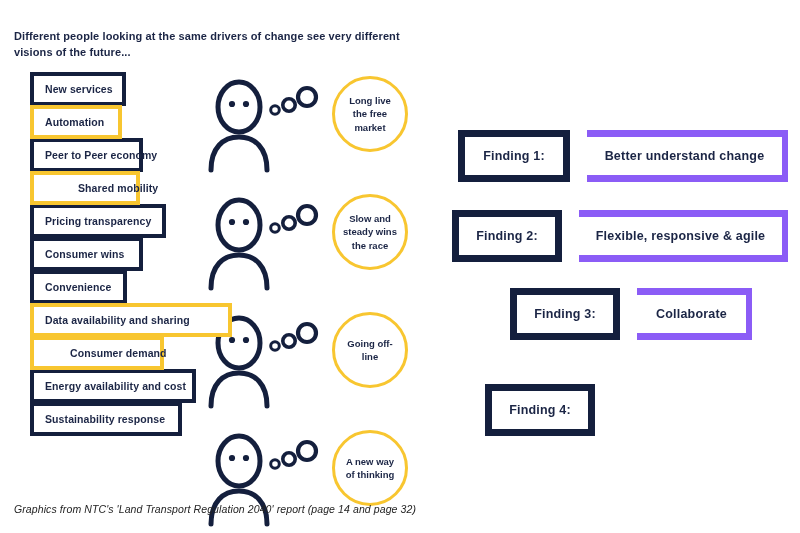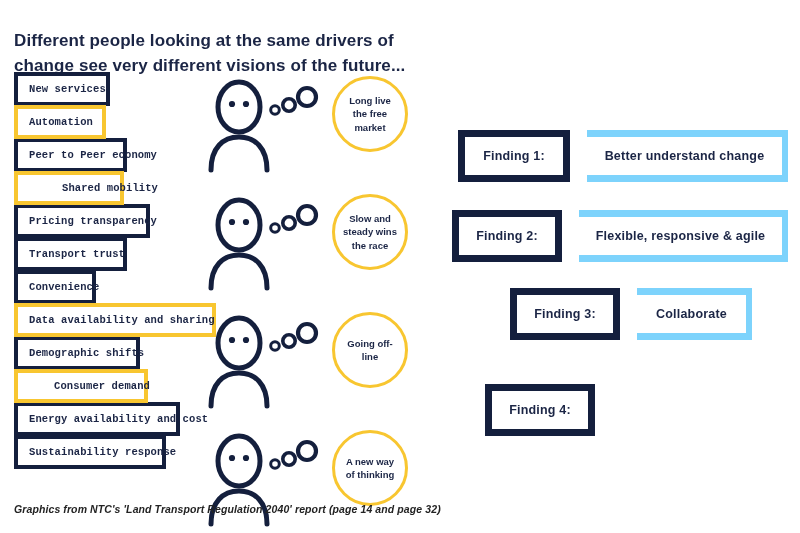--- a/index.html
+++ b/index.html
@@ -16,34 +16,33 @@
     font-family: "Liberation Sans", sans-serif;
     color: #141f3d;
   }
 
   
   #heading {
     position: absolute;
     left: 14px;
     top: 29px;
     width: 400px;
-    font-size: 17px;
+    font-size: 11px;
     font-weight: bold;
     line-height: 1.45;
     color: #1b2545;
     letter-spacing: 0.1px;
   }
 
   
   #drivers {
     position: absolute;
-    left: 14px;
+    left: 30px;
     top: 72px;
     width: 200px;
-    font-family: Liberation Mono, monospace;
   }
   .driver {
     position: relative;
     background: #ffffff;
     border: 4px solid #141f3d;
     box-sizing: border-box;
     height: 34px;
     margin-bottom: -1px;
     display: flex;
     align-items: center;
@@ -123,21 +122,21 @@
     display: flex;
     align-items: center;
     justify-content: center;
     font-size: 12.5px;
     font-weight: bold;
     color: #1b2545;
     letter-spacing: 0.2px;
     white-space: nowrap;
   }
   .finding .txt-block {
-    background: #7dd3fc;
+    background: #8b5cf6;
     box-sizing: border-box;
     padding: 7px 6px 7px 0;
     display: flex;
     flex: 1 1 auto;
   }
   .finding .txt-inner {
     background: #ffffff;
     flex: 1 1 auto;
     display: flex;
     align-items: center;
@@ -150,21 +149,21 @@
     padding: 0 10px;
   }
 
   
   #footer {
     position: absolute;
     left: 14px;
     top: 503px;
     font-size: 10.5px;
     font-style: italic;
-    font-weight: bold;
+    font-weight: normal;
     color: #232323;
     letter-spacing: 0.1px;
     white-space: nowrap;
   }
 </style>
 </head>
 <body>
 
 <div id="heading">Different people looking at the same drivers of change see very different visions of the future...</div>
 
@@ -178,30 +177,27 @@
     <div class="driver navy" style="width: 113px;">
       <span>Peer to Peer economy</span>
     </div>
     <div class="driver hl" style="width: 110px; padding-left: 44px;">
       <span>Shared mobility</span>
     </div>
     <div class="driver navy" style="width: 136px;">
       <span>Pricing transparency</span>
     </div>
     <div class="driver navy" style="width: 113px;">
-      <span>Transport trust</span>
-    </div>
-    <div class="driver navy" style="width: 82px;">
+      <span>Consumer wins</span>
+    </div>
+    <div class="driver navy" style="width: 97px;">
       <span>Convenience</span>
     </div>
     <div class="driver hl" style="width: 202px;">
       <span>Data availability and sharing</span>
-    </div>
-    <div class="driver navy" style="width: 126px;">
-      <span>Demographic shifts</span>
     </div>
     <div class="driver hl" style="width: 134px; padding-left: 36px;">
       <span>Consumer demand</span>
     </div>
     <div class="driver navy" style="width: 166px;">
       <span>Energy availability and cost</span>
     </div>
     <div class="driver navy" style="width: 152px;">
       <span>Sustainability response</span>
     </div>

